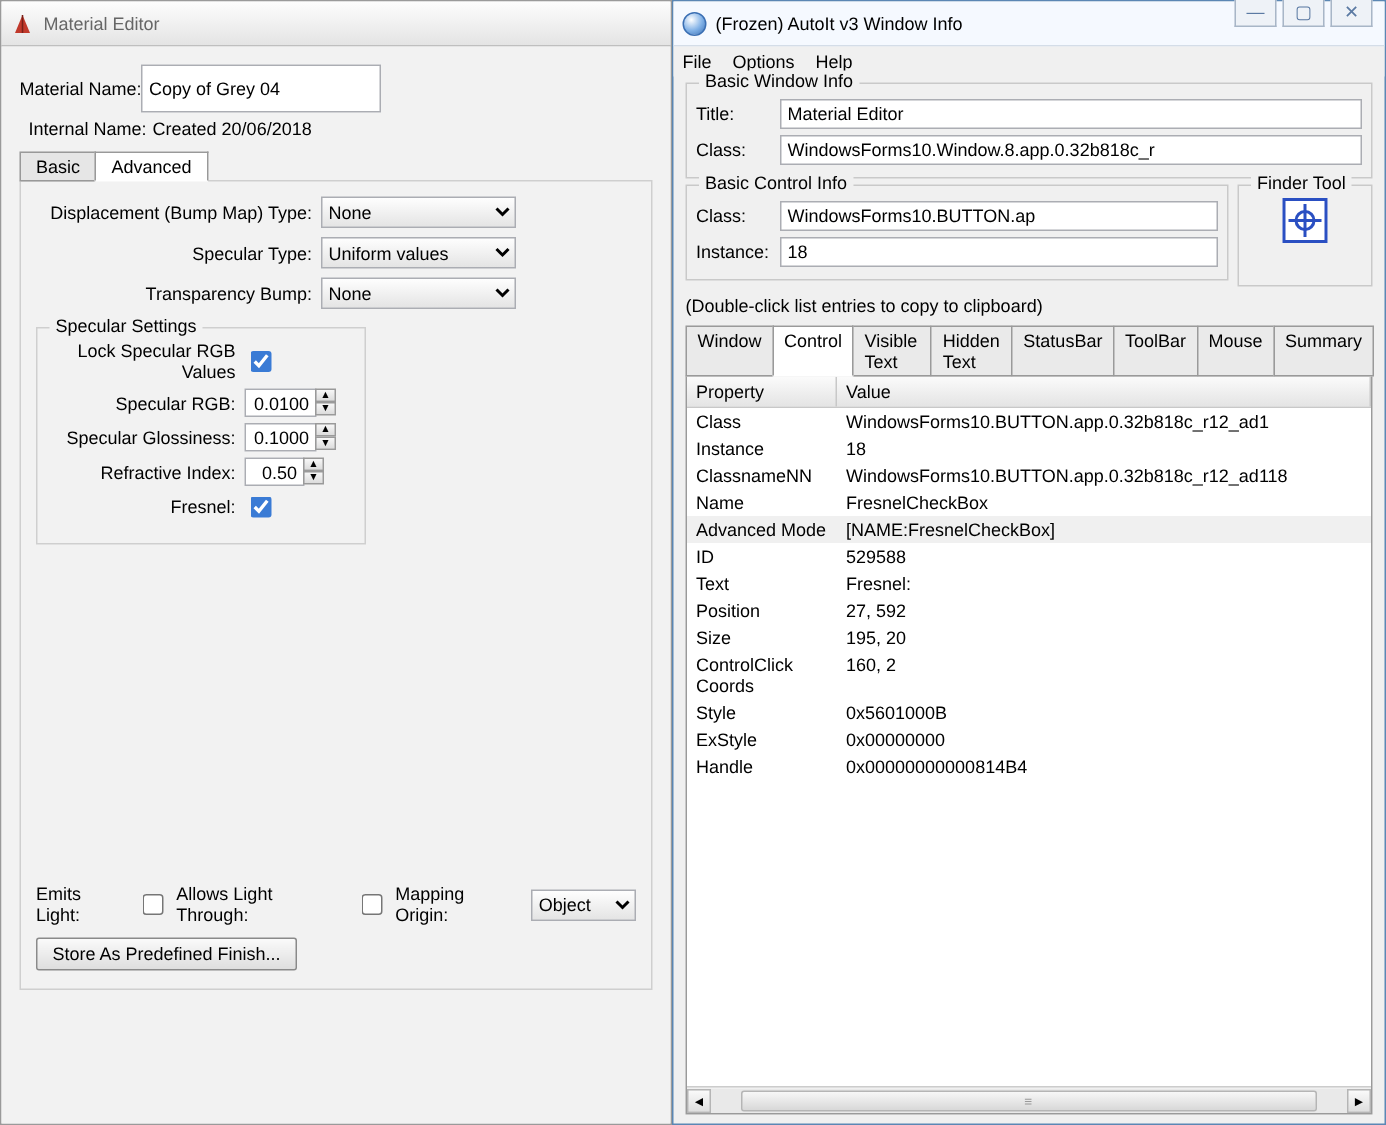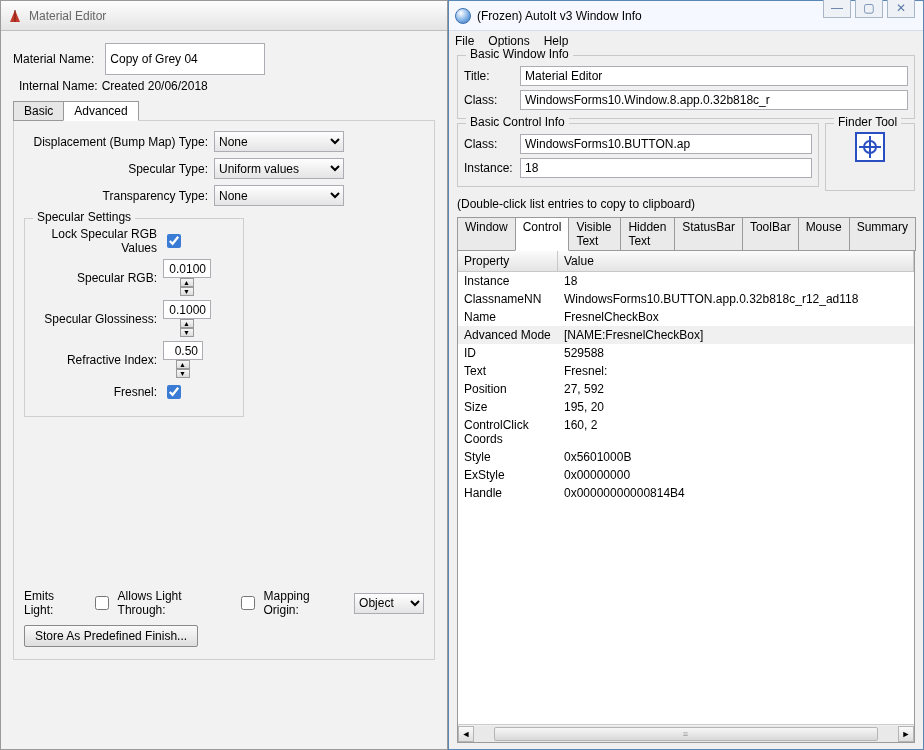--- a/index.html
+++ b/index.html
@@ -130,22 +130,21 @@
     align-items: center;
     margin-bottom: 4px;
   }
   .gb-row .gb-label {
     width: 130px;
     text-align: right;
     padding-right: 6px;
   }
   .spin {
     display: inline-flex;
-    align-items: center;
-    flex-direction: column;
+    align-items: flex-start;
   }
   .spin input {
     width: 48px;
     text-align: right;
     border: 1px solid #abadb3;
     height: 19px;
     padding-right: 4px;
     font-size: 12px;
   }
   .spin .spins {
@@ -374,21 +373,21 @@
       <svg viewBox="0 0 16 16">
           <path d="M3 14 L8 2 L13 14 Z" fill="#c0392b"></path>
           <path d="M8 2 L8 14" stroke="#7a1f16" stroke-width="1"></path>
         </svg>
     </span>
     <span class="title">Material Editor</span>
   </div>
 
   <div class="client">
     <div class="field-row">
-      <span style="margin-right:11px;">Material Name:</span>
+      <span style="margin-right:0;">Material Name:</span>
       <input class="text-input material-name" value="Copy of Grey 04" style="">
     </div>
     <div class="field-row">
       <span style="margin-left:6px; margin-right:4px;">Internal Name:</span>
       <span>Created 20/06/2018</span>
     </div>
 
     <div class="tabs">
       <div class="tab">Basic</div>
       <div class="tab active">Advanced</div>
@@ -398,21 +397,21 @@
 
       <div class="form-row">
         <span class="form-label">Displacement (Bump Map) Type:</span>
         <select class="combo combo-wide"><option>None</option></select>
       </div>
       <div class="form-row">
         <span class="form-label">Specular Type:</span>
         <select class="combo combo-wide"><option>Uniform values</option></select>
       </div>
       <div class="form-row">
-        <span class="form-label">Transparency Type:</span>
+        <span class="form-label">Transparency Bump:</span>
         <select class="combo combo-wide"><option>None</option></select>
       </div>
 
       <div class="groupbox">
         <span class="groupbox-title">Specular Settings</span>
 
         <div class="gb-row">
           <span class="gb-label">Lock Specular RGB Values</span>
           <input type="checkbox" checked="" style="">
         </div>
@@ -535,20 +534,24 @@
         <div class="itab">Summary</div>
       </div>
 
     <div class="list-wrap">
       <div class="list-head">
         <div class="col col-prop">Property</div>
         <div class="col col-val">Value</div>
       </div>
       <div class="list-rows" id="list-rows">
           <div class="lrow">
+            <div class="col col-prop">Class</div>
+            <div class="col col-val">WindowsForms10.BUTTON.app.0.32b818c_r12_ad1</div>
+          </div>
+          <div class="lrow">
             <div class="col col-prop">Instance</div>
             <div class="col col-val">18</div>
           </div>
           <div class="lrow">
             <div class="col col-prop">ClassnameNN</div>
             <div class="col col-val">WindowsForms10.BUTTON.app.0.32b818c_r12_ad118</div>
           </div>
           <div class="lrow">
             <div class="col col-prop">Name</div>
             <div class="col col-val">FresnelCheckBox</div>

